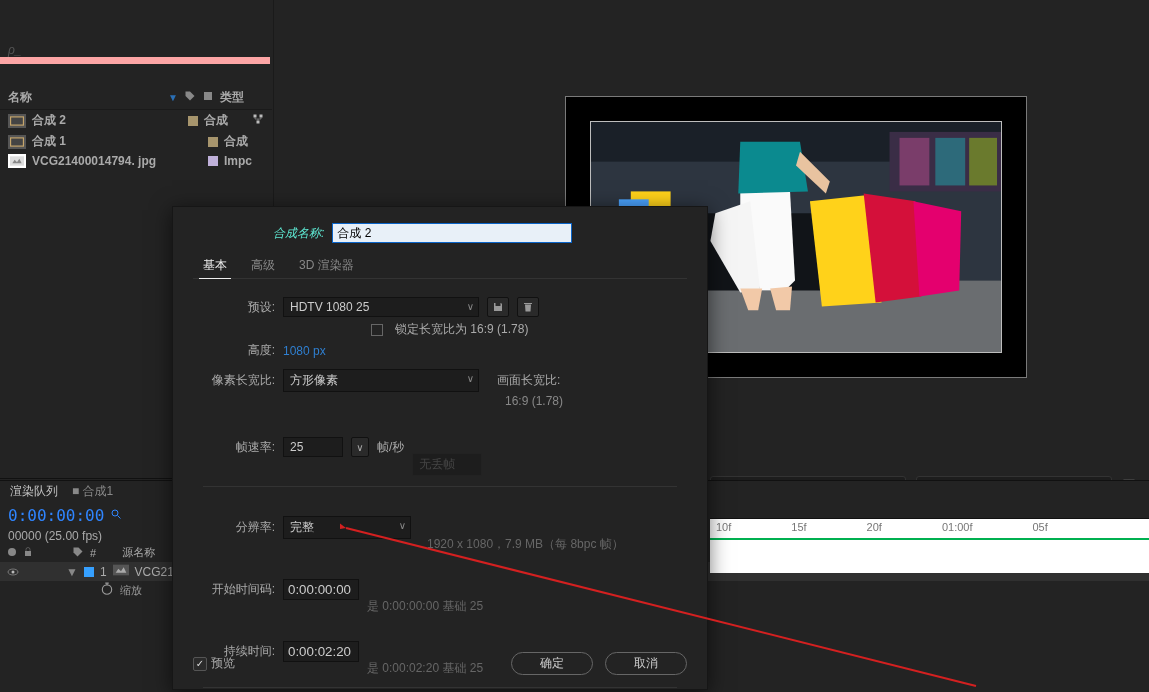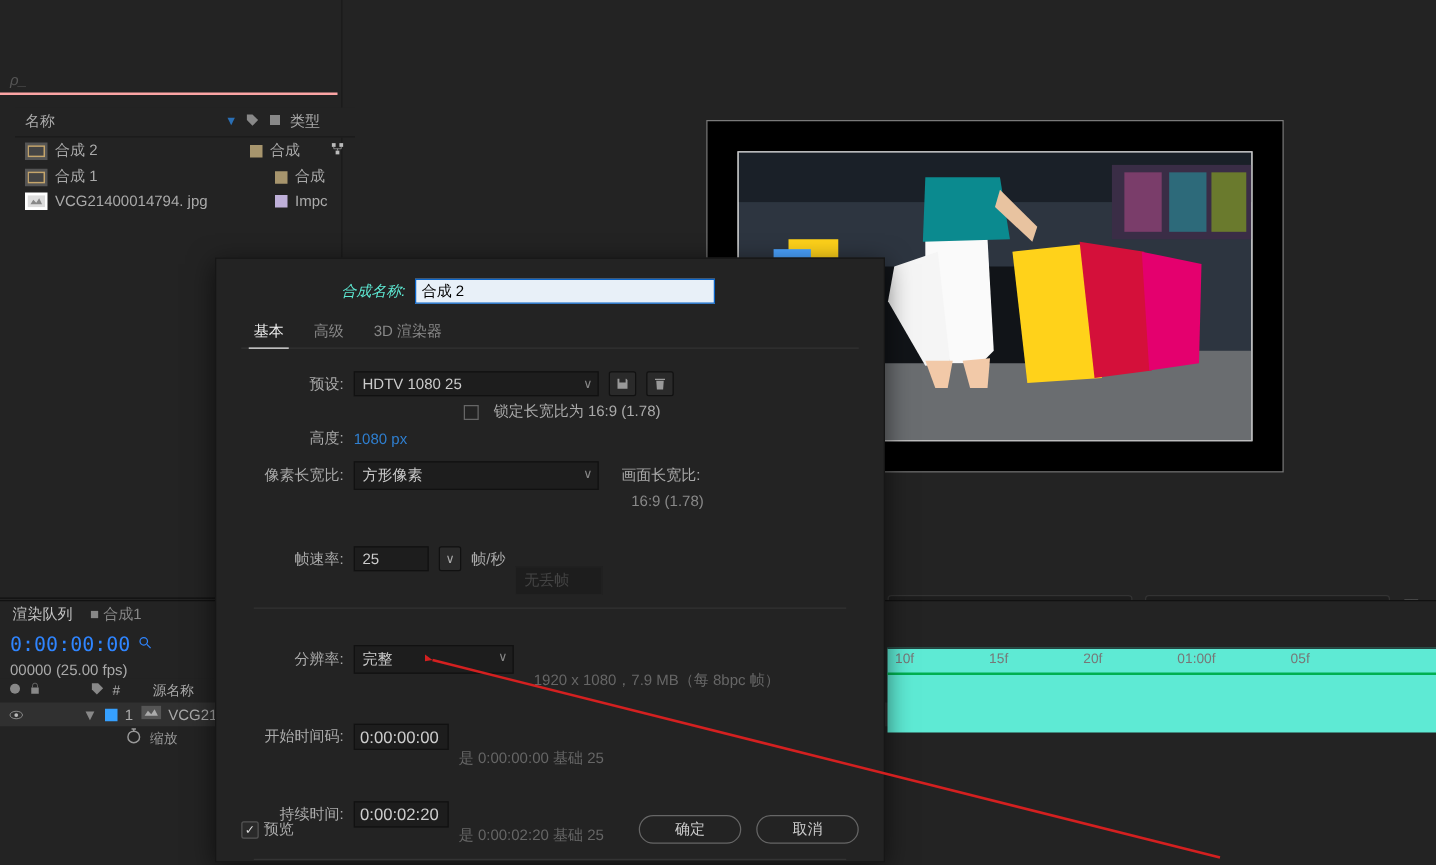--- a/index.html
+++ b/index.html
@@ -1,26 +1,26 @@
 <!DOCTYPE html>
 <html><head>
 <meta charset="utf-8">
 <style>
   * { margin: 0; padding: 0; box-sizing: border-box; font-family: "Microsoft YaHei", Arial, sans-serif; }
   body { background: #232323; color: #aaa; font-size: 12px; width: 1149px; height: 692px; overflow: hidden; position: relative; }
   
   
-  .topbar { position: absolute; left: 0; top: 54px; width: 270px; height: 22px; display: flex; align-items: center; padding: 0 8px; border-bottom: 2px solid #fca5a5; }
+  .topbar { position: absolute; left: 0; top: 42px; width: 270px; height: 22px; display: flex; align-items: center; padding: 0 8px; border-bottom: 7px solid #fca5a5; }
   .topbar .search { font-style: italic; color: #555; }
   
   
   .vdiv { position: absolute; left: 273px; top: 0; width: 1px; height: 480px; background: #1a1a1a; }
   
   
-  .proj { position: absolute; left: 12px; top: 86px; width: 272px; }
+  .proj { position: absolute; left: 0; top: 86px; width: 272px; font-weight: bold; }
   .proj-head { display: flex; align-items: center; padding: 3px 12px 3px 8px; background: #232323; border-bottom: 1px solid #1a1a1a; position: relative; }
   .proj-head .name { flex: 1; }
   .proj-head .icons { display:flex; gap:6px; align-items:center; }
   .sort-chev { color:#2a6fb5; font-size:10px; }
   .tag-ic svg, .label-ic svg { width:12px; height:12px; fill:#888; }
   .proj-row { display: flex; align-items: center; padding: 2px 8px; gap: 6px; }
   .proj-row .thumb { width: 18px; height: 14px; background: #555; display:inline-flex; align-items:center; justify-content:center; }
   .proj-row .thumb svg { width:14px; height:12px; }
   .proj-row .type-sw { width: 10px; height: 10px; background: #a7956d; margin-left: auto; }
   .proj-row .type { width: 40px; text-align:left; }
@@ -85,21 +85,21 @@
   .layer-row { display:flex; align-items:center; padding: 2px 6px; gap: 6px; background:#303030; }
   .eye-box { width:14px; height:14px; display:inline-flex; align-items:center; justify-content:center; }
   .eye-box svg { width:12px; height:12px; fill:#bbb; }
   .sqsw { width:10px; height:10px; background:#36a0ff; }
   .layer-sub { display:flex; align-items:center; padding: 1px 6px 1px 100px; gap:6px; color:#999; font-size:11px; }
   .reset-ic { width:14px; height:14px; }
   
   .ruler { display:flex; padding: 2px 0 2px 6px; gap: 60px; color:#777; font-size:11px; }
   .track { height: 2px; background: #00b050; margin: 3px 0; }
   
-  .bottom-right { position:absolute; left:710px; right:0; top:518px; height:68px; background:#5eead4; border-top:1px solid #111; }
+  .bottom-right { position:absolute; left:710px; right:0; top:518px; height:55px; background:#ffffff; border-top:1px solid #111; }
 </style>
 </head>
 <body>
 
 <div class="topbar">
   <span class="search">ρ_</span>
 </div>
 
 <div class="vdiv"></div>
 

